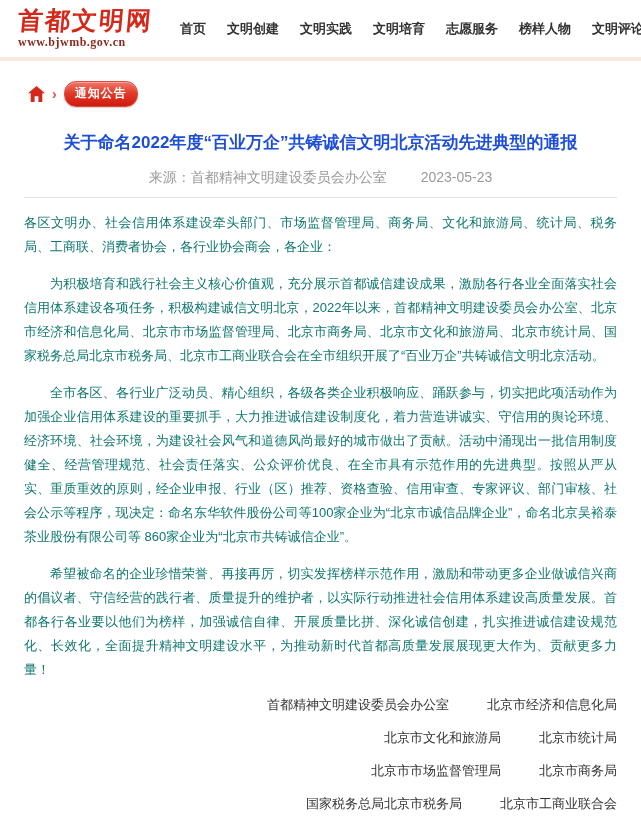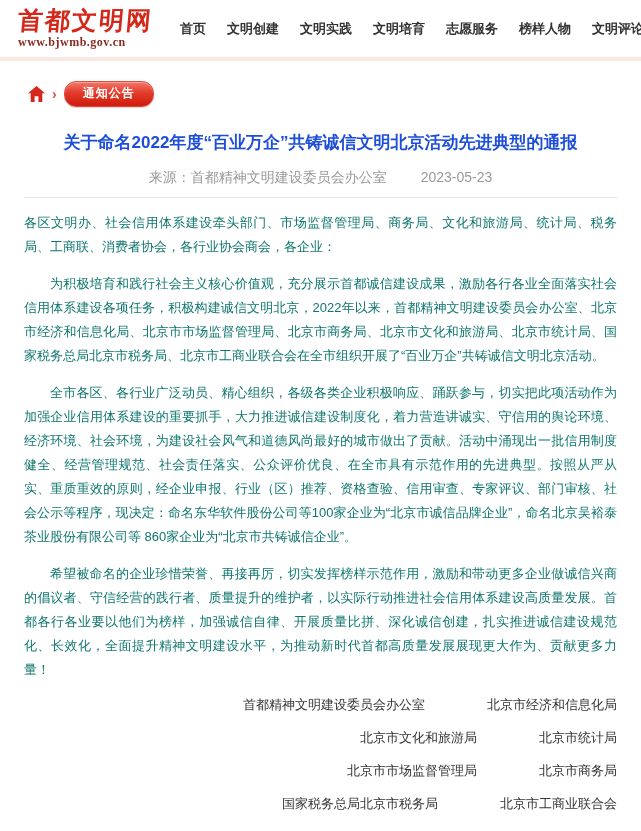--- a/index.html
+++ b/index.html
@@ -57,21 +57,21 @@
   }
   .home-icon{width:17px;height:16px;display:block;cursor:pointer;}
   .crumb-sep{
     color:#e0543f;
     font-size:14px;
     font-weight:bold;
     line-height:1;
   }
   .crumb-pill{
     display:inline-block;
-    padding:3px 18px 4px;
+    padding:3px 10px 4px;
     border-radius:12px;
     background:linear-gradient(180deg,#f4776a 0%,#e23c2c 45%,#cf1a0c 100%);
     border:1px solid #dd4b3c;
     box-shadow:0 1px 1px rgba(0,0,0,.18), inset 0 1px 0 rgba(255,255,255,.35);
     color:#ffffff;
     font-size:12px;
     font-weight:bold;
     letter-spacing:1px;
     cursor:pointer;
   }
@@ -97,21 +97,21 @@
     font-size:13px;
     color:#0f766e;
     line-height:24px;
     margin:13px 0 0;
     text-align:justify;
   }
   .content p.indent{text-indent:2em;}
   
   .signatures{margin-top:8px;font-size:13px;color:#333;}
   .sig-line{text-align:right;margin-top:13px;line-height:20px;}
-  .sig-b{display:inline-block;margin-left:62px;}
+  .sig-b{display:inline-block;margin-left:38px;}
   .sign-date{text-align:right;margin-top:17px;font-size:13px;color:#333;}
 </style>
 </head>
 <body>
 
 <div class="header">
   <div class="logo">
     <span class="logo-text">首都文明网</span>
     <span class="logo-url">www.bjwmb.gov.cn</span>
   </div>

